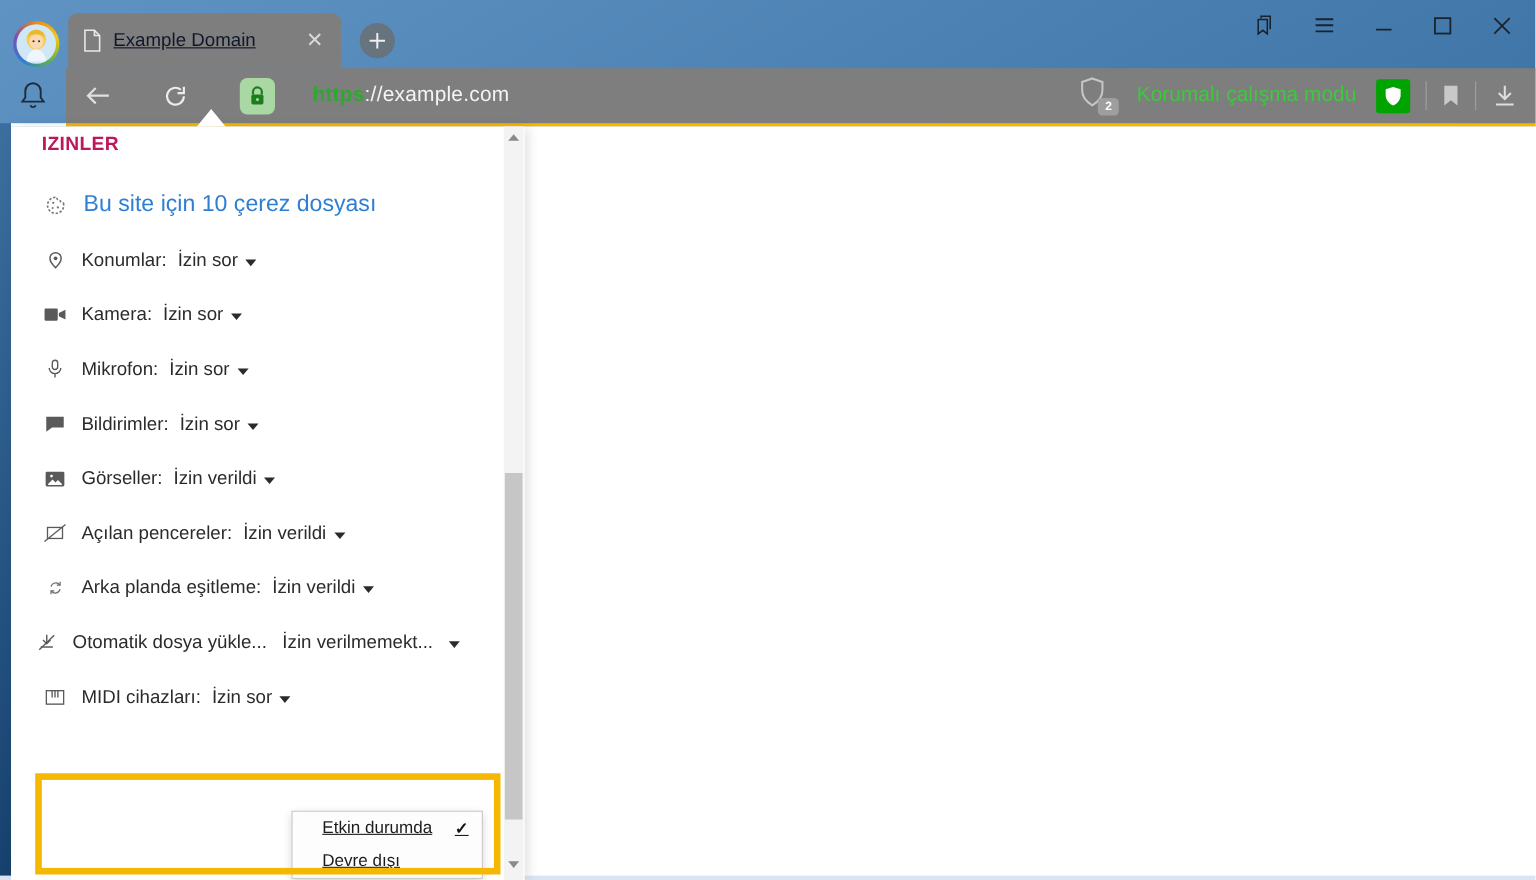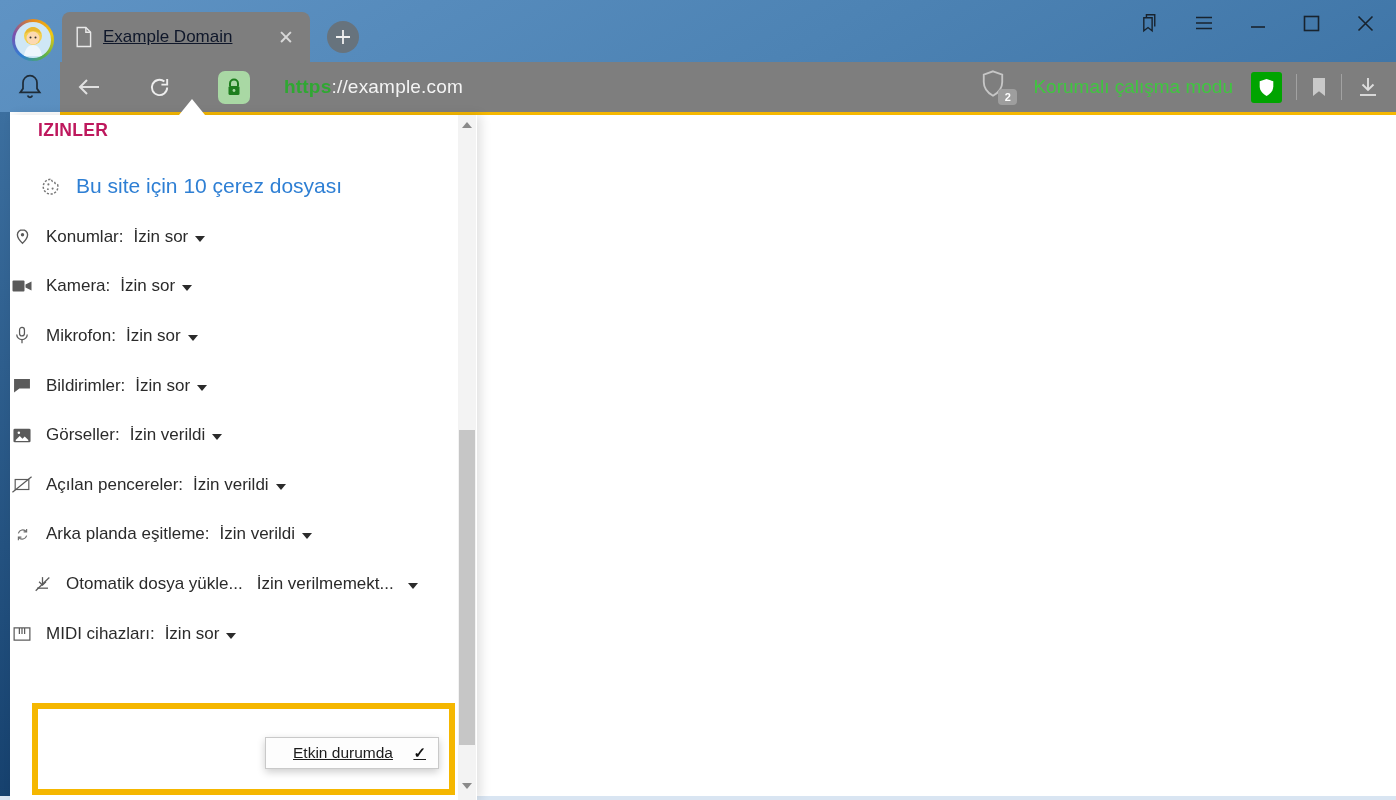--- a/index.html
+++ b/index.html
@@ -72,21 +72,21 @@
   
   .panel{
     position:absolute;left:10px;top:115px;width:467px;height:685px;background:#ffffff;
     box-shadow:4px 0 10px rgba(0,0,0,0.12);color:#2b2b2b;
   }
   .panel-header{position:absolute;left:28px;top:5px;font-size:17.5px;font-weight:bold;color:#be185d;letter-spacing:.3px;}
   .cookie-row{position:absolute;left:28px;top:56px;height:30px;display:flex;align-items:center;}
   .cookie-row .picon{width:24px;display:flex;justify-content:center;margin-right:14px;}
   .cookie-link{color:var(--link-blue,#2e7fd4);font-size:21px;}
   .perm-list{position:absolute;left:0;top:97px;right:18px;}
-  .perm-row{height:49.6px;display:flex;align-items:center;position:relative;}
+  .perm-row{height:49.6px;display:flex;align-items:center;padding-left:28px;position:relative;}
   .picon{width:24px;display:flex;justify-content:center;align-items:center;margin-right:12px;flex:0 0 24px;}
   .plabel{font-size:17px;margin-right:10px;white-space:nowrap;}
   .pvalue{font-size:17px;white-space:nowrap;}
   .caret{
     width:0;height:0;margin-left:7px;margin-top:4px;
     border-left:5px solid transparent;border-right:5px solid transparent;border-top:6px solid #2b2b2b;
   }
   .perm-row.tight{padding-left:20px;}
   .perm-row.tight .plabel{margin-right:14px;}
   .perm-row.tight .caret{margin-left:14px;}
@@ -365,20 +365,23 @@
     <span class="pvalue">İzin sor</span>
     <span class="caret"></span>
   </div>
     </div>
 
   <div class="perm-dropdown">
       <div class="dd-item">
         <span>Etkin durumda</span>
         <span class="dd-check">✓</span>
       </div>
+      <div class="dd-item">
+        <span>Devre dışı</span>
+      </div>
     </div>
 
   <div class="scrollbar">
     <span class="sb-btn sb-up">
         <span class="tri-up"></span>
       </span>
     <span class="sb-thumb"></span>
     <span class="sb-btn sb-down">
         <span class="tri-down"></span>
       </span>

